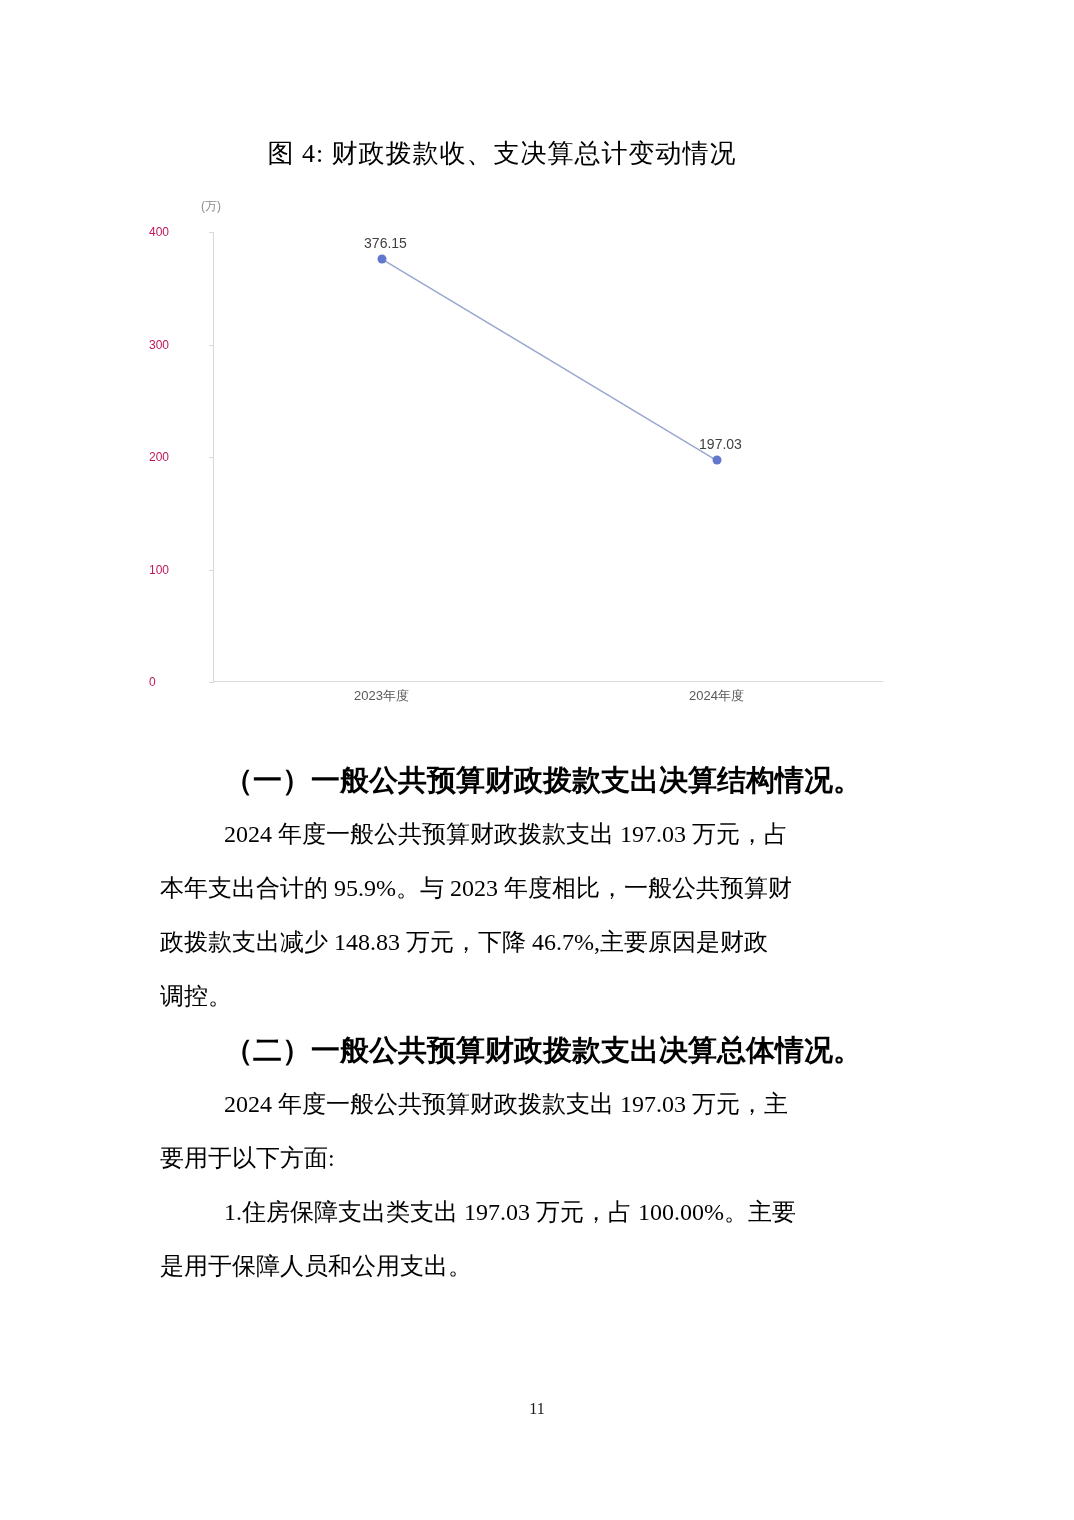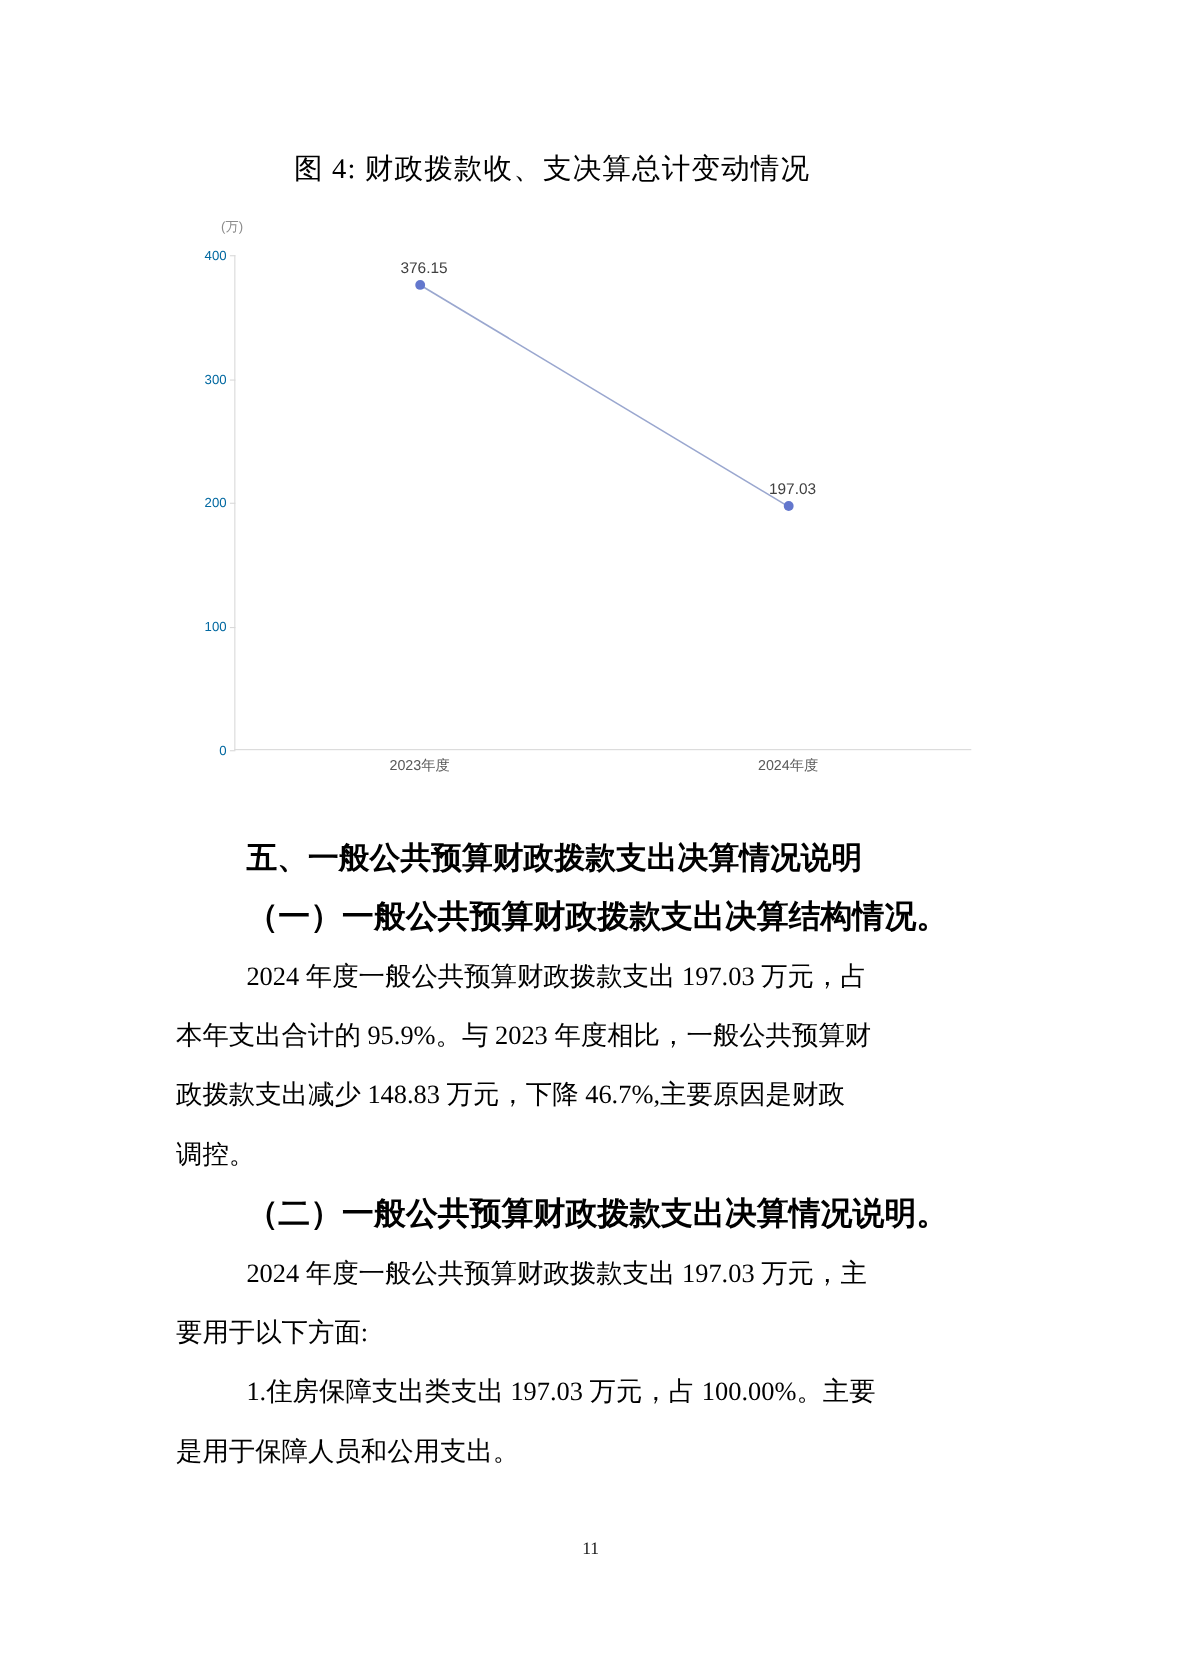--- a/index.html
+++ b/index.html
@@ -51,25 +51,25 @@
     top: 42px;
     width: 670px;
     height: 450px;
     border-left: 1px solid #d9d9d9;
     border-bottom: 1px solid #d9d9d9;
   }
   .plot svg { position: absolute; left: 0; top: 0; overflow: visible; }
   .y-tick-label {
     position: absolute;
     right: 100%;
-    margin-right: 8px;
+    margin-right: 25px;
     width: 40px;
-    text-align: right;
+    text-align: left;
     font-size: 12px;
-    color: #0369a1;
+    color: #be185d;
     line-height: 12px;
   }
   .y-tick-mark {
     position: absolute;
     right: 100%;
     width: 5px;
     height: 1px;
     background: #d9d9d9;
   }
   .x-category-label {
@@ -182,27 +182,26 @@
           <polyline points="167.5,26.83125000000001 502.5,228.34125" fill="none" stroke="#9aa7cf" stroke-width="1.5"></polyline>
         </svg>
         <div class="data-point-marker" style="left: 167.5px; top: 26.8313px; background: rgb(99, 119, 205);"></div>
         <div class="data-point-label" style="left: 171.5px; top: 2.83125px;">376.15</div>
         <div class="data-point-marker" style="left: 502.5px; top: 228.341px; background: rgb(99, 119, 205);"></div>
         <div class="data-point-label" style="left: 506.5px; top: 204.341px;">197.03</div>
       </div>
   </div>
 
   <div class="doc">
-    <div class="row h1 indent">五、一般公共预算财政拨款支出决算情况说明</div>
     <div class="row sub indent">（一）一般公共预算财政拨款支出决算结构情况。</div>
     <div class="row indent">2024 年度一般公共预算财政拨款支出 197.03 万元，占</div>
     <div class="row">本年支出合计的 95.9%。与 2023 年度相比，一般公共预算财</div>
     <div class="row">政拨款支出减少 148.83 万元，下降 46.7%,主要原因是财政</div>
     <div class="row">调控。</div>
-    <div class="row sub indent">（二）一般公共预算财政拨款支出决算情况说明。</div>
+    <div class="row sub indent">（二）一般公共预算财政拨款支出决算总体情况。</div>
     <div class="row indent">2024 年度一般公共预算财政拨款支出 197.03 万元，主</div>
     <div class="row">要用于以下方面:</div>
     <div class="row indent">1.住房保障支出类支出 197.03 万元，占 100.00%。主要</div>
     <div class="row">是用于保障人员和公用支出。</div>
   </div>
 
   <div class="page-number">11</div>
 
 </div>
 

